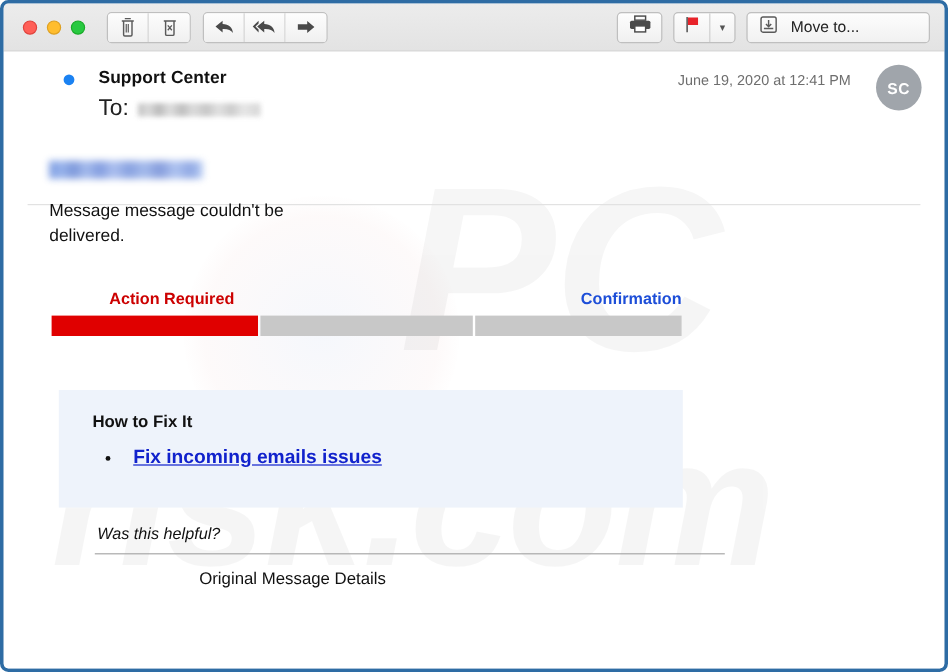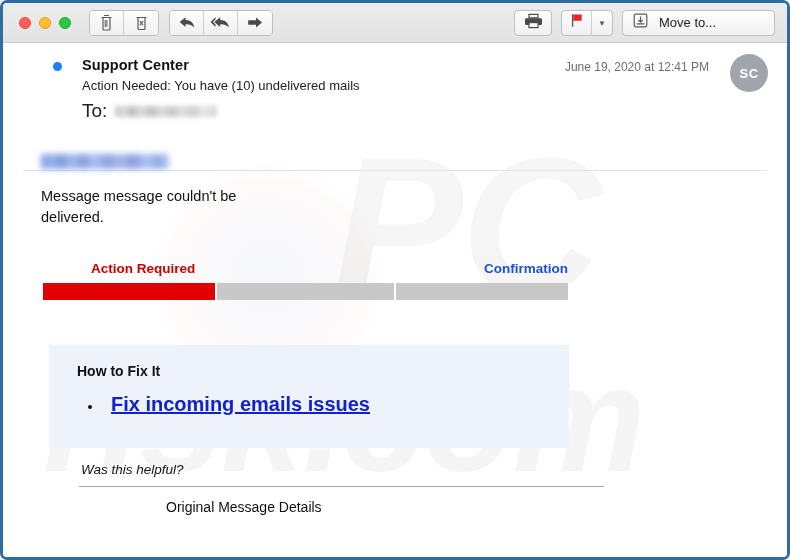--- a/index.html
+++ b/index.html
@@ -329,21 +329,21 @@
   }
   #fix-list-item {
     font-size: 13px;
     color: #111;
     list-style: disc;
   }
   #fix-link {
     color: #1122cc;
     text-decoration: underline;
     font-weight: bold;
-    font-size: 20px;
+    font-size: 16px;
     margin-left: 8px;
     cursor: pointer;
   }
 
   
   #helpful-text {
     margin-top: 14px;
     margin-left: 40px;
     font-size: 13.5px;
     font-style: italic;
@@ -462,21 +462,20 @@
 
   <div id="message-pane">
 
     <div id="watermark-blob"></div>
     <div class="watermark" id="watermark-pc">PC</div>
     <div class="watermark" id="watermark-risk">risk.com</div>
 
     <div id="message-header">
       <span id="unread-dot"></span>
       <div id="sender-name">Support Center</div>
-      <div id="subject-line">Action Needed: You have (10) undelivered mails</div>
       <div id="recipient-row">
         <span>To:</span>
         <span id="recipient-value"></span>
       </div>
       <div id="message-date">June 19, 2020 at 12:41 PM</div>
       <div id="avatar">SC</div>
     </div>
     <div id="header-divider"></div>
 
     <div id="message-body">

